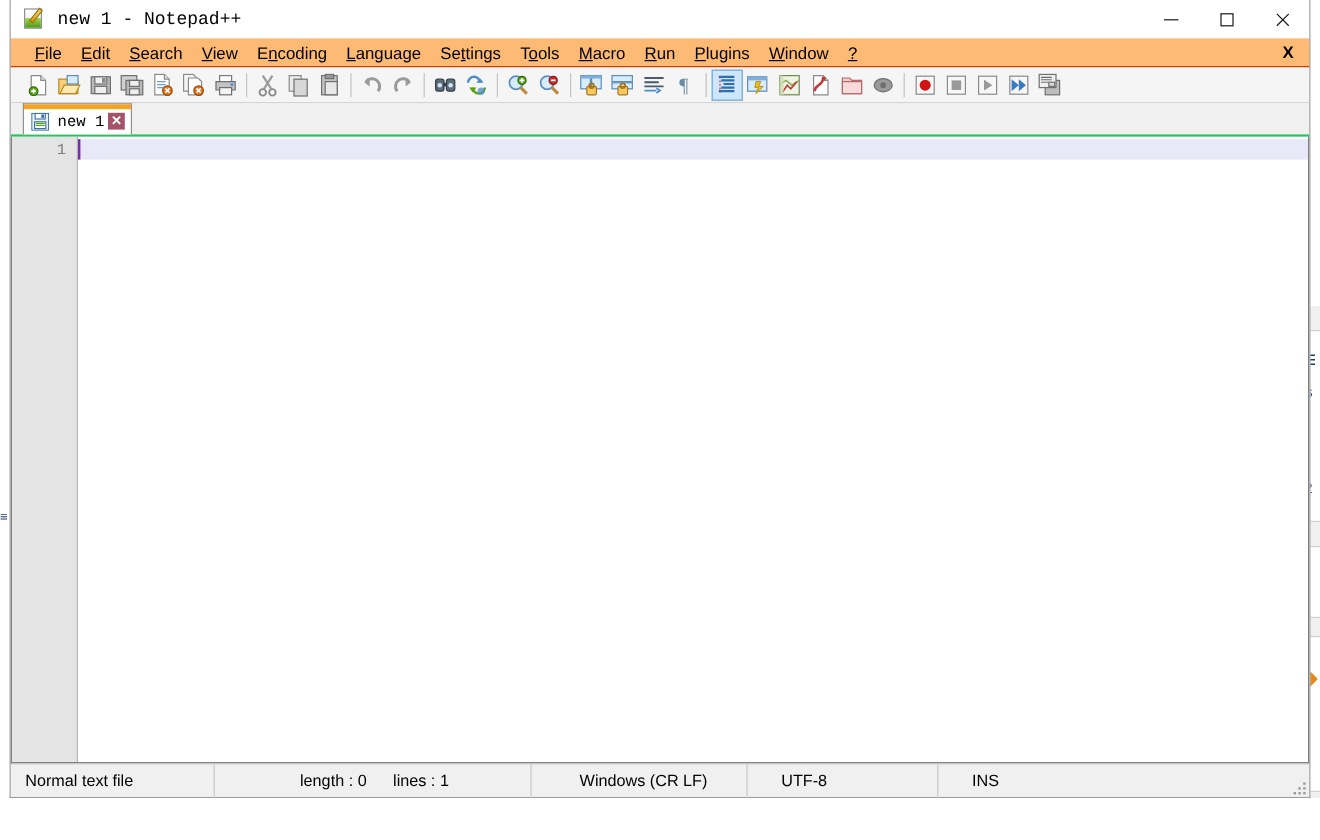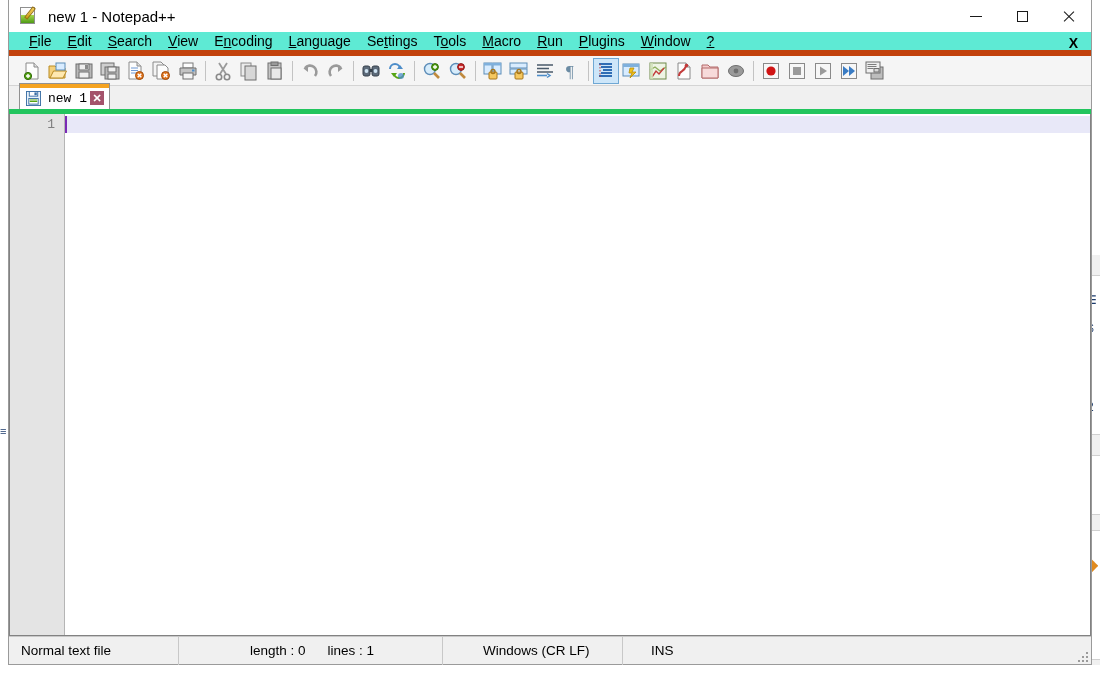--- a/index.html
+++ b/index.html
@@ -129,21 +129,21 @@
     position: absolute; left: 9px; top: 0px;
     width: 4px; height: 14px;
     background: linear-gradient(180deg,#f5d04a 0%, #d79b18 100%);
     transform: rotate(38deg);
     border: 1px solid #9a7310;
   }
   .title-text {
     margin-left: 9px;
     font-size: 15px;
     color: #000000;
-    font-family: Liberation Sans, sans-serif;
+    font-family: Liberation Mono, monospace;
     white-space: nowrap;
   }
   .win-controls {
     position: absolute; right: 0; top: 0;
     height: 32px; display: flex;
   }
   .win-btn {
     width: 46px; height: 32px;
     display: flex; align-items: center; justify-content: center;
     cursor: default;
@@ -156,25 +156,25 @@
     width: 14px; height: 1px; background: #1a1a1a;
   }
   .wb-close::before { transform: rotate(45deg); }
   .wb-close::after  { transform: rotate(-45deg); }
 
   
   .menubar {
     position: relative;
     height: 24px;
     flex: 0 0 24px;
-    background: #5eead4;
+    background: #fdba74;
     display: flex;
     align-items: center;
     padding-left: 12px;
-    border-bottom: 6px solid #c2410c;
+    border-bottom: 1px solid #c2410c;
   }
   .menu-item {
     font-size: 14px;
     color: #000000;
     padding: 2px 8px;
     cursor: default;
     white-space: nowrap;
     font-family: "Liberation Sans", sans-serif;
   }
   .menu-item u { text-decoration: underline; }
@@ -217,21 +217,21 @@
   .tb-btn svg { display: block; }
 
   
   .tabbar {
     height: 28px;
     flex: 0 0 28px;
     background: #f0f0f0;
     display: flex;
     align-items: flex-end;
     padding-left: 10px;
-    border-bottom: 5px solid #22c55e;
+    border-bottom: 2px solid #22c55e;
   }
   .tab {
     position: relative;
     height: 26px;
     background: #ffffff;
     border: 1px solid #919191;
     border-bottom: none;
     display: flex;
     align-items: center;
     padding: 0 5px 0 6px;
@@ -716,20 +716,21 @@
       </div>
     </div>
 
     <div class="statusbar">
       <div class="sb-cell" style="width:170px;">Normal text file</div>
       <div class="sb-cell" style="width:248px;">
         <span class="sb-sub">length : 0</span>
         <span>lines : 1</span>
       </div>
       <div class="sb-cell" style="width:152px;margin-left:12px;">Windows (CR LF)</div>
+      <div class="sb-cell" style="width:143px;">UTF-8</div>
       <div class="sb-cell nb" style="width:auto;flex:1 1 auto;">INS</div>
       <div class="sb-grip">
         <i style="right:3px;bottom:3px;"></i>
         <i style="right:7px;bottom:3px;"></i>
         <i style="right:11px;bottom:3px;"></i>
         <i style="right:3px;bottom:7px;"></i>
         <i style="right:7px;bottom:7px;"></i>
         <i style="right:3px;bottom:11px;"></i>
       </div>
     </div>

